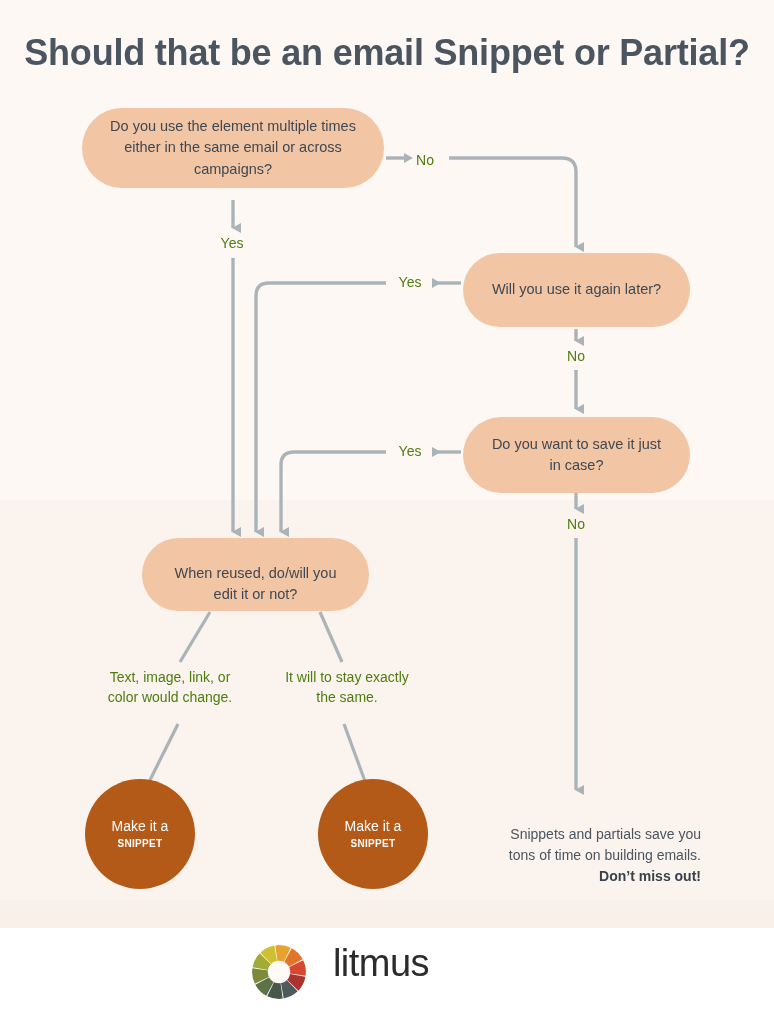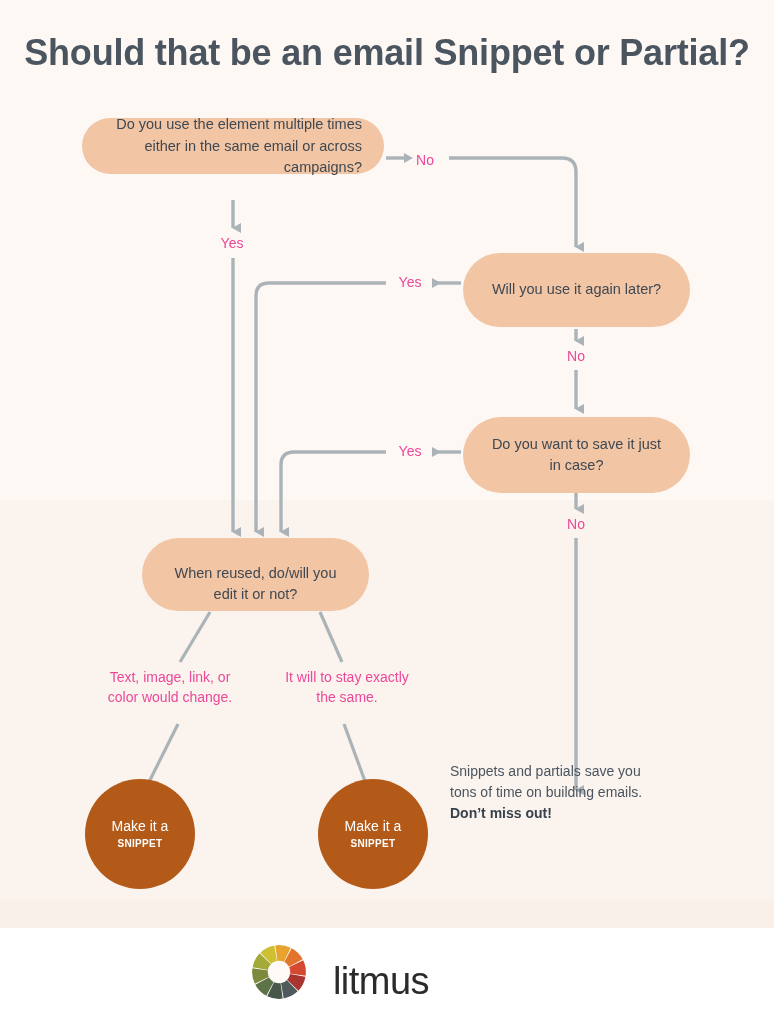--- a/index.html
+++ b/index.html
@@ -55,29 +55,29 @@
     display: flex;
     align-items: center;
     justify-content: center;
     box-sizing: border-box;
     color: #3f4852;
     font-size: 14.5px;
     line-height: 1.45;
     text-align: center;
     padding: 6px 22px;
   }
-  #node-1 { left: 82px;  top: 118px; width: 302px; height: 56px; text-align: right; }
+  #node-1 { left: 82px;  top: 108px; width: 302px; height: 80px; }
   #node-2 { left: 463px; top: 253px; width: 227px; height: 74px; }
   #node-3 { left: 463px; top: 417px; width: 227px; height: 76px; }
   #node-4 { left: 142px; top: 538px; width: 227px; height: 73px; align-items: flex-end; }
 
   
   .elabel {
     position: absolute;
-    color: #ec4899;
+    color: #4d7c0f;
     font-size: 14px;
     text-align: center;
     white-space: nowrap;
   }
   .elabel.multiline { white-space: normal; line-height: 1.45; }
 
   #lbl-no-1  { left: 405px; top: 152px; width: 40px; }
   #lbl-yes-1 { left: 212px; top: 235px; width: 40px; }
   #lbl-yes-2 { left: 390px; top: 274px; width: 40px; }
   #lbl-no-2  { left: 556px; top: 348px; width: 40px; }
@@ -105,37 +105,37 @@
   }
   .outcome .kicker { font-weight: normal; }
   .outcome .strong { font-weight: bold; font-size: 10px; letter-spacing: 0.3px; }
   #outcome-snippet { left: 85px;  top: 779px; }
   #outcome-partial { left: 318px; top: 779px; }
 
   
   #closing {
     position: absolute;
     left: 450px;
-    top: 761px;
+    top: 824px;
     width: 251px;
-    text-align: left;
+    text-align: right;
     color: #4a5560;
     font-size: 14px;
     line-height: 1.5;
   }
   #closing .bold { font-weight: bold; color: #39424c; }
 
   
   #footer-logo {
     position: absolute;
     left: 0;
     top: 944px;
     width: 680px;
     display: flex;
-    align-items: flex-end;
+    align-items: flex-start;
     justify-content: center;
     gap: 26px;
   }
   #logo-wordmark {
     font-size: 38px;
     font-weight: normal;
     color: #2b2b2b;
     letter-spacing: -0.5px;
     line-height: 1;
   }

